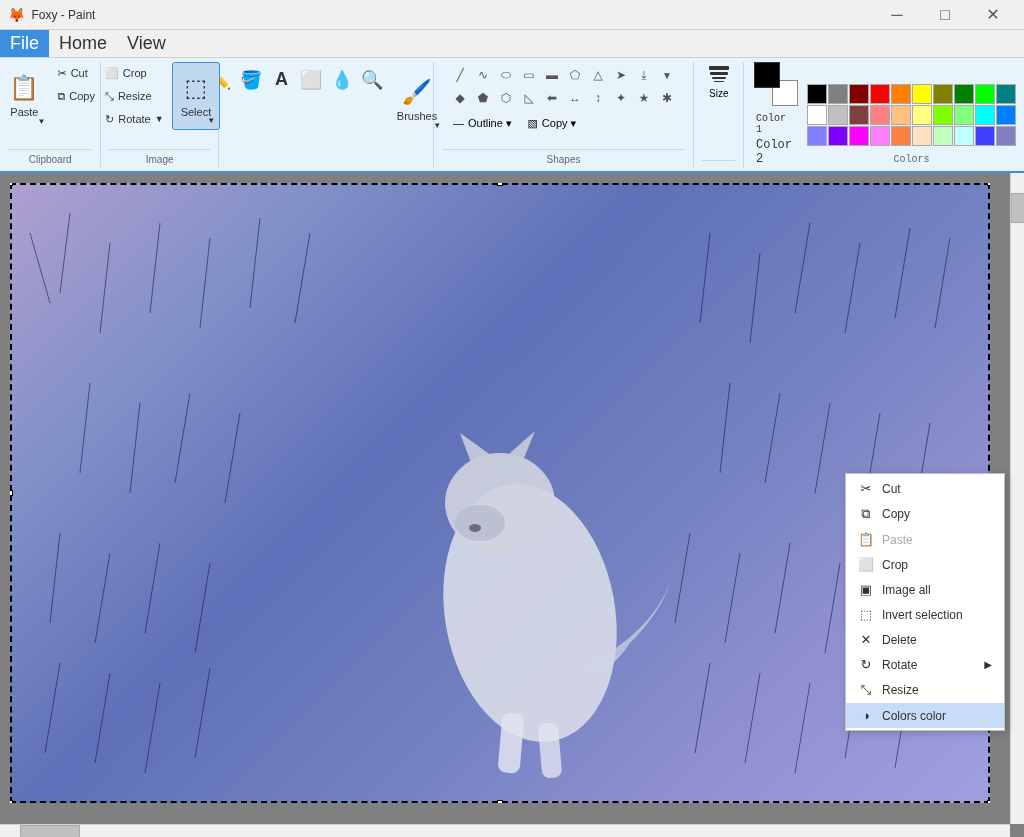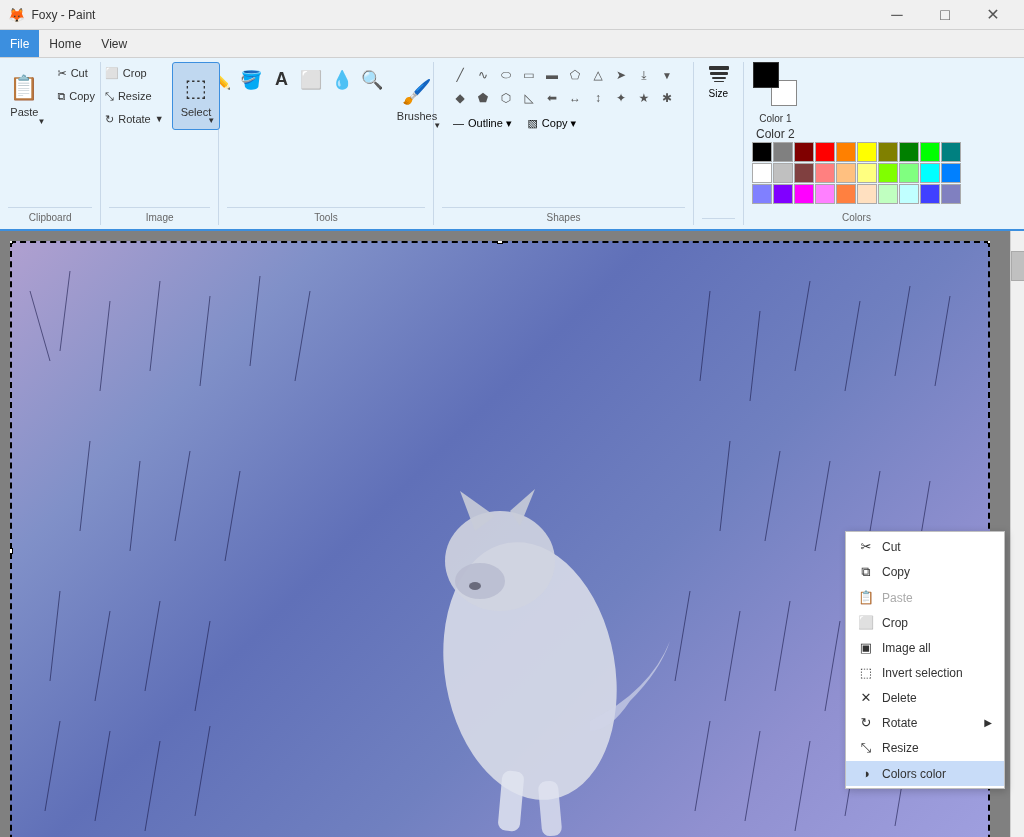--- a/index.html
+++ b/index.html
@@ -24,21 +24,21 @@
       background: #f0f0f0;
       display: flex;
       align-items: stretch;
       border-bottom: 1px solid #d0d0d0;
     }
     .menu-item {
       padding: 4px 10px;
       display: flex;
       align-items: center;
       cursor: pointer;
-      font-size: 12px;
+      font-size: 18px;
       color: #333;
     }
     .menu-item.active { background: #3c8fdf; color: white; }
 
     
     .ribbon {
       background: #e8f4fc;
       border-bottom: 2px solid #3c8fdf;
       display: flex;
       align-items: stretch;
@@ -133,21 +133,21 @@
       align-items: center;
       justify-content: center;
       cursor: pointer;
       border-radius: 2px;
       font-size: 12px;
       color: #555;
     }
     .size-btn {
       display: flex;
       flex-direction: column;
-      align-items: flex-start;
+      align-items: flex-end;
       gap: 2px;
       cursor: pointer;
       padding: 4px;
       border-radius: 3px;
     }
     .size-icon { display: flex; flex-direction: column; gap: 2px; align-items: center; }
     .size-line { background: #333; border-radius: 1px; }
     .color-palette-grid {
       display: grid;
       grid-template-columns: repeat(10, 20px);
@@ -359,21 +359,20 @@
       <div class="ribbon-btn" style="height:auto; min-width:28px; padding:3px;">
         <span style="font-size:18px;">🔍</span>
       </div>
 
       <div class="ribbon-large-btn" style="min-width:46px;">
         <span class="icon">🖌️</span>
         <span>Brushes</span>
         <span class="arrow">▼</span>
       </div>
     </div>
-    <div class="ribbon-section-label">Tools</div>
   </div>
 
   <div class="ribbon-section" style="min-width:260px;">
     <div style="display:flex; flex-direction:column; padding-bottom:2px; flex:1;">
       <div class="shapes-grid">
         <div class="shape-btn">╱</div>
         <div class="shape-btn">∿</div>
         <div class="shape-btn">⬭</div>
         <div class="shape-btn">▭</div>
         <div class="shape-btn">▬</div>
@@ -415,21 +414,21 @@
           <div class="size-line" style="width:18px; height:3px;"></div>
           <div class="size-line" style="width:14px; height:2px;"></div>
           <div class="size-line" style="width:10px; height:1px;"></div>
         </div>
         <span style="font-size:10px; margin-top:4px;">Size</span>
       </div>
     </div>
     <div class="ribbon-section-label" style="font-size:10px; margin-top:auto;"></div>
   </div>
 
-  <div class="ribbon-section" style="min-width:280px; flex-direction:column; align-items:flex-start;">
+  <div class="ribbon-section" style="min-width:280px; flex-direction:row; align-items:flex-end;font-family:Liberation Mono, monospace;">
     <div style="display:flex; flex-direction:column; align-items:center; margin-right:8px;">
 
       <div style="position:relative; width:44px; height:44px; margin-bottom:4px;">
         <div style="position:absolute; bottom:0; right:0; width:26px; height:26px; background:#ffffff; border:1px solid #888;"></div>
         <div style="position:absolute; top:0; left:0; width:26px; height:26px; background:#000000; border:1px solid #333;"></div>
       </div>
       <div style="display:flex; flex-direction:column; gap:1px; margin-top:2px;">
         <div style="display:flex; align-items:center; justify-content:center; cursor:pointer; padding:1px 4px; font-size:10px; color:#333;">Color 1</div>
         <div style="display:flex; align-items:center; justify-content:center; cursor:pointer; padding:1px 4px; font-size:12px; color:#333;">Color 2</div>
       </div>

